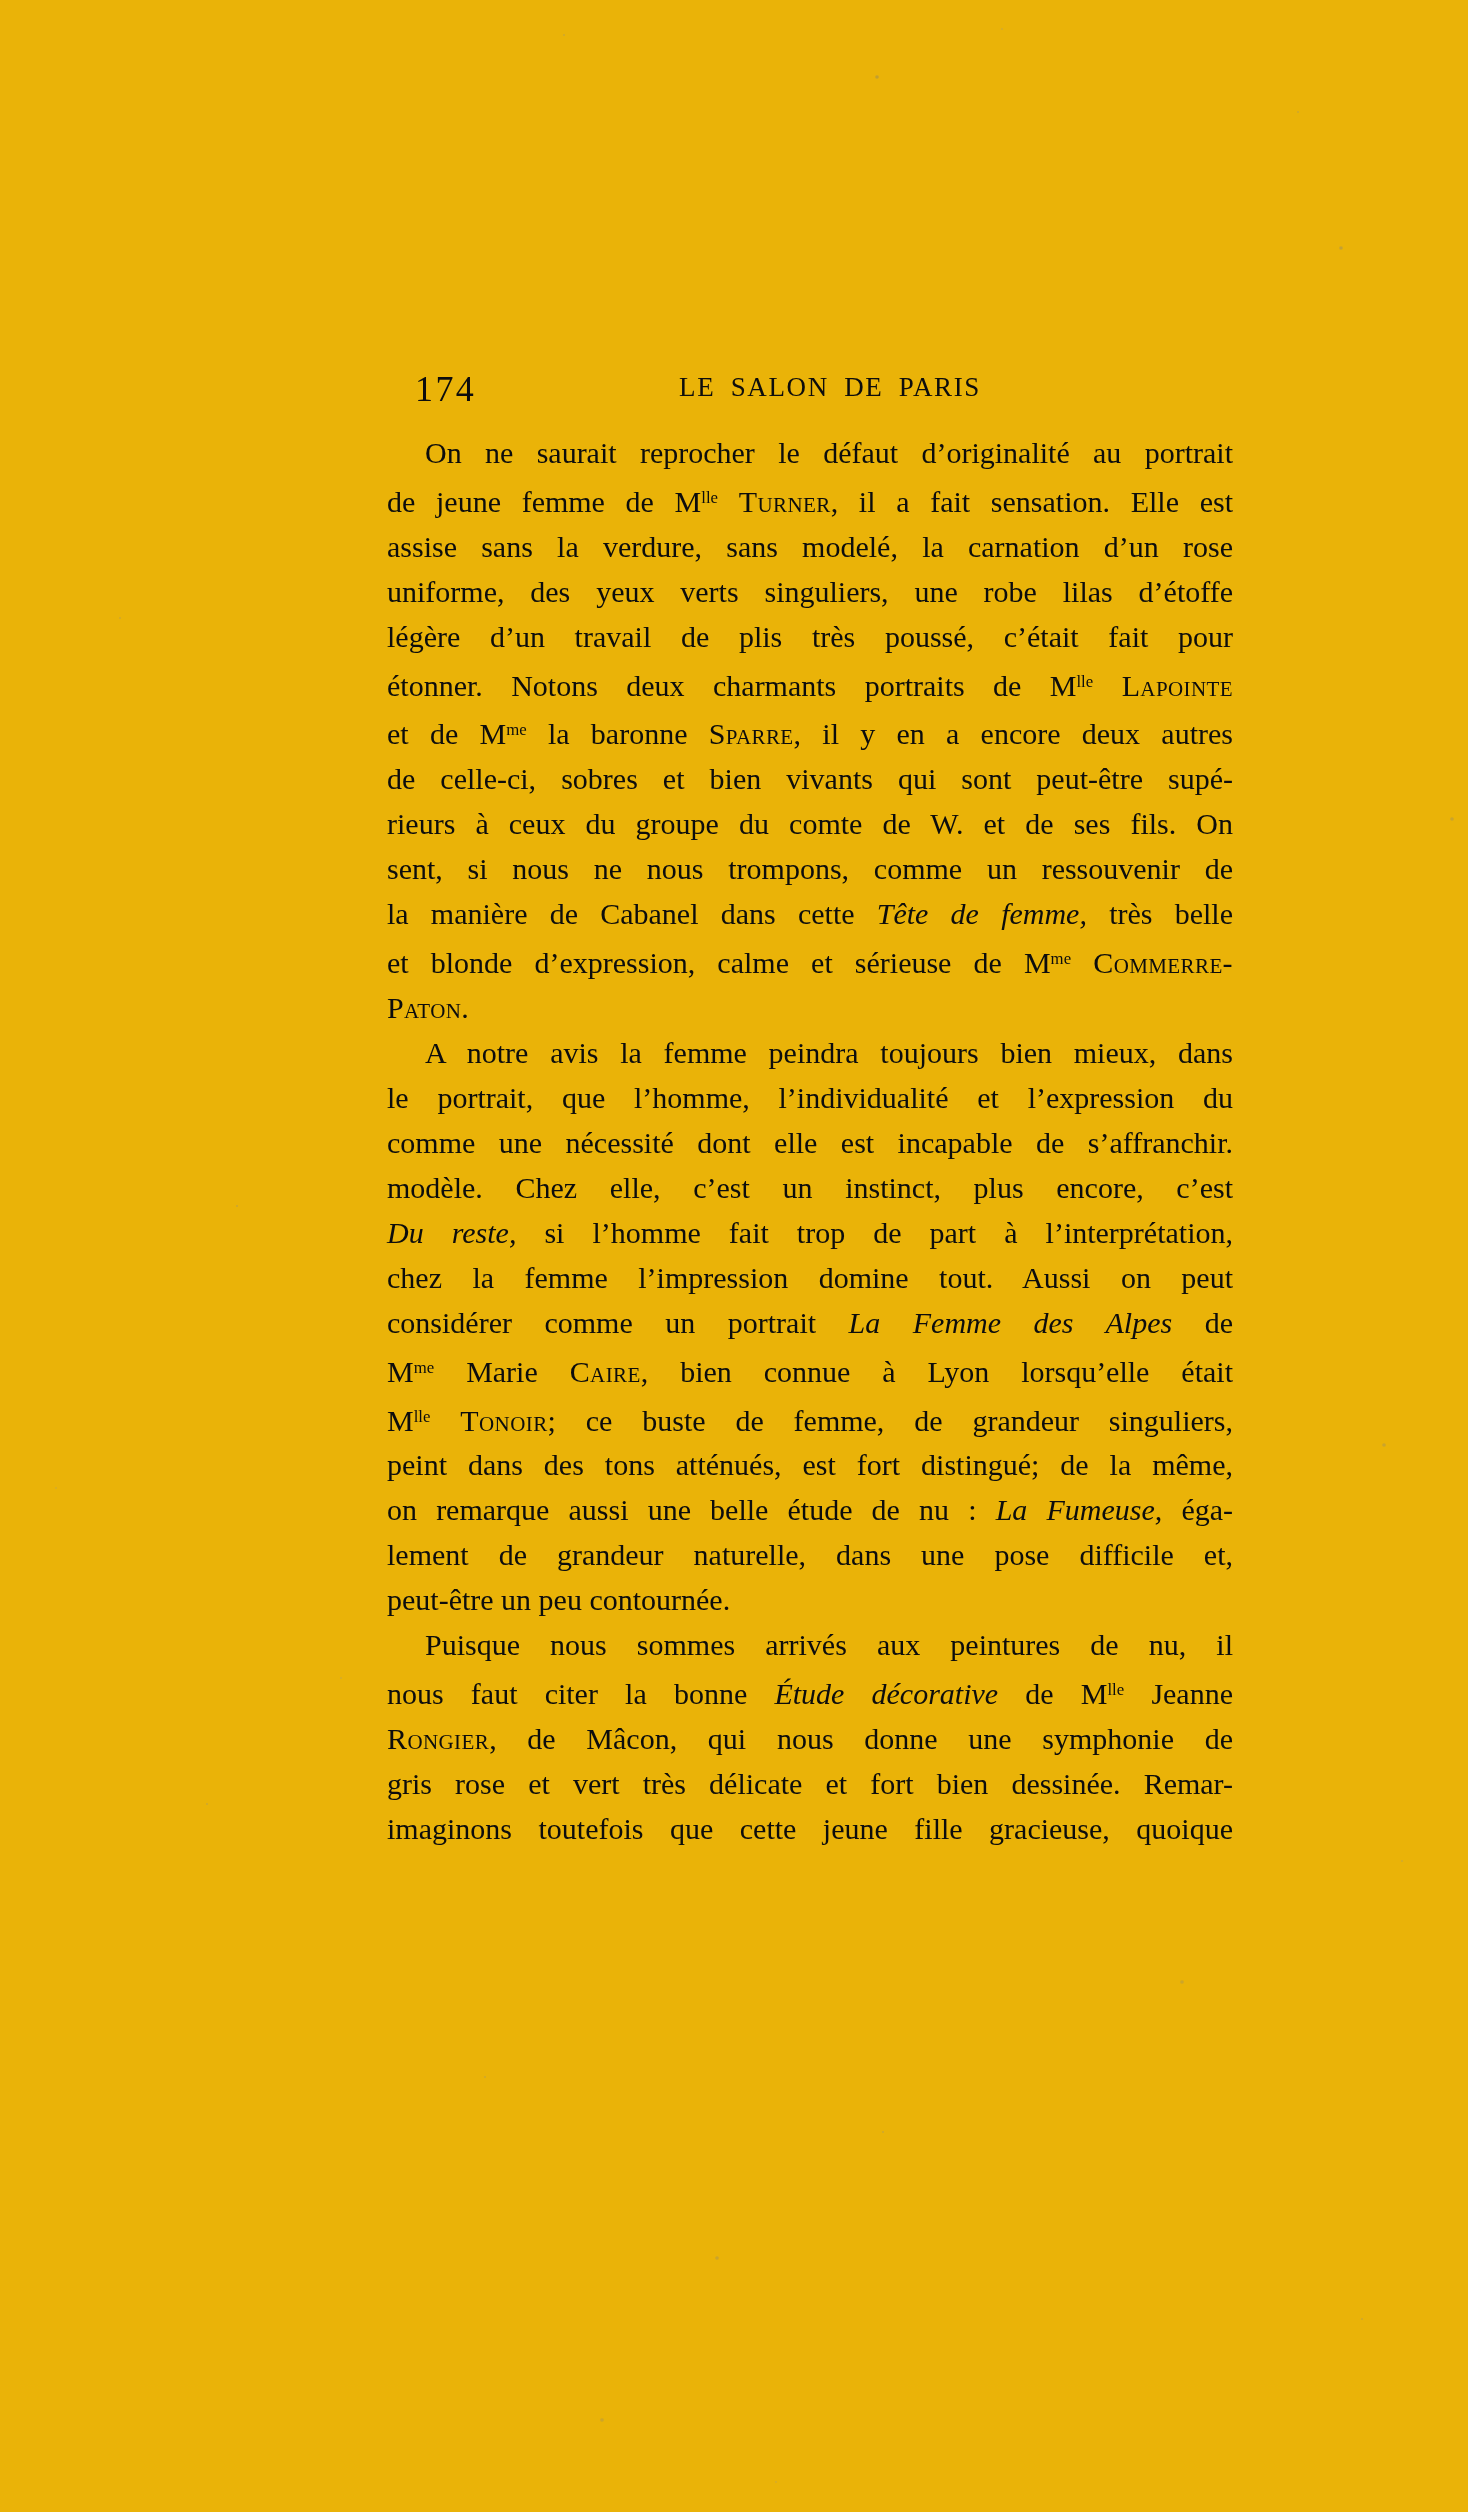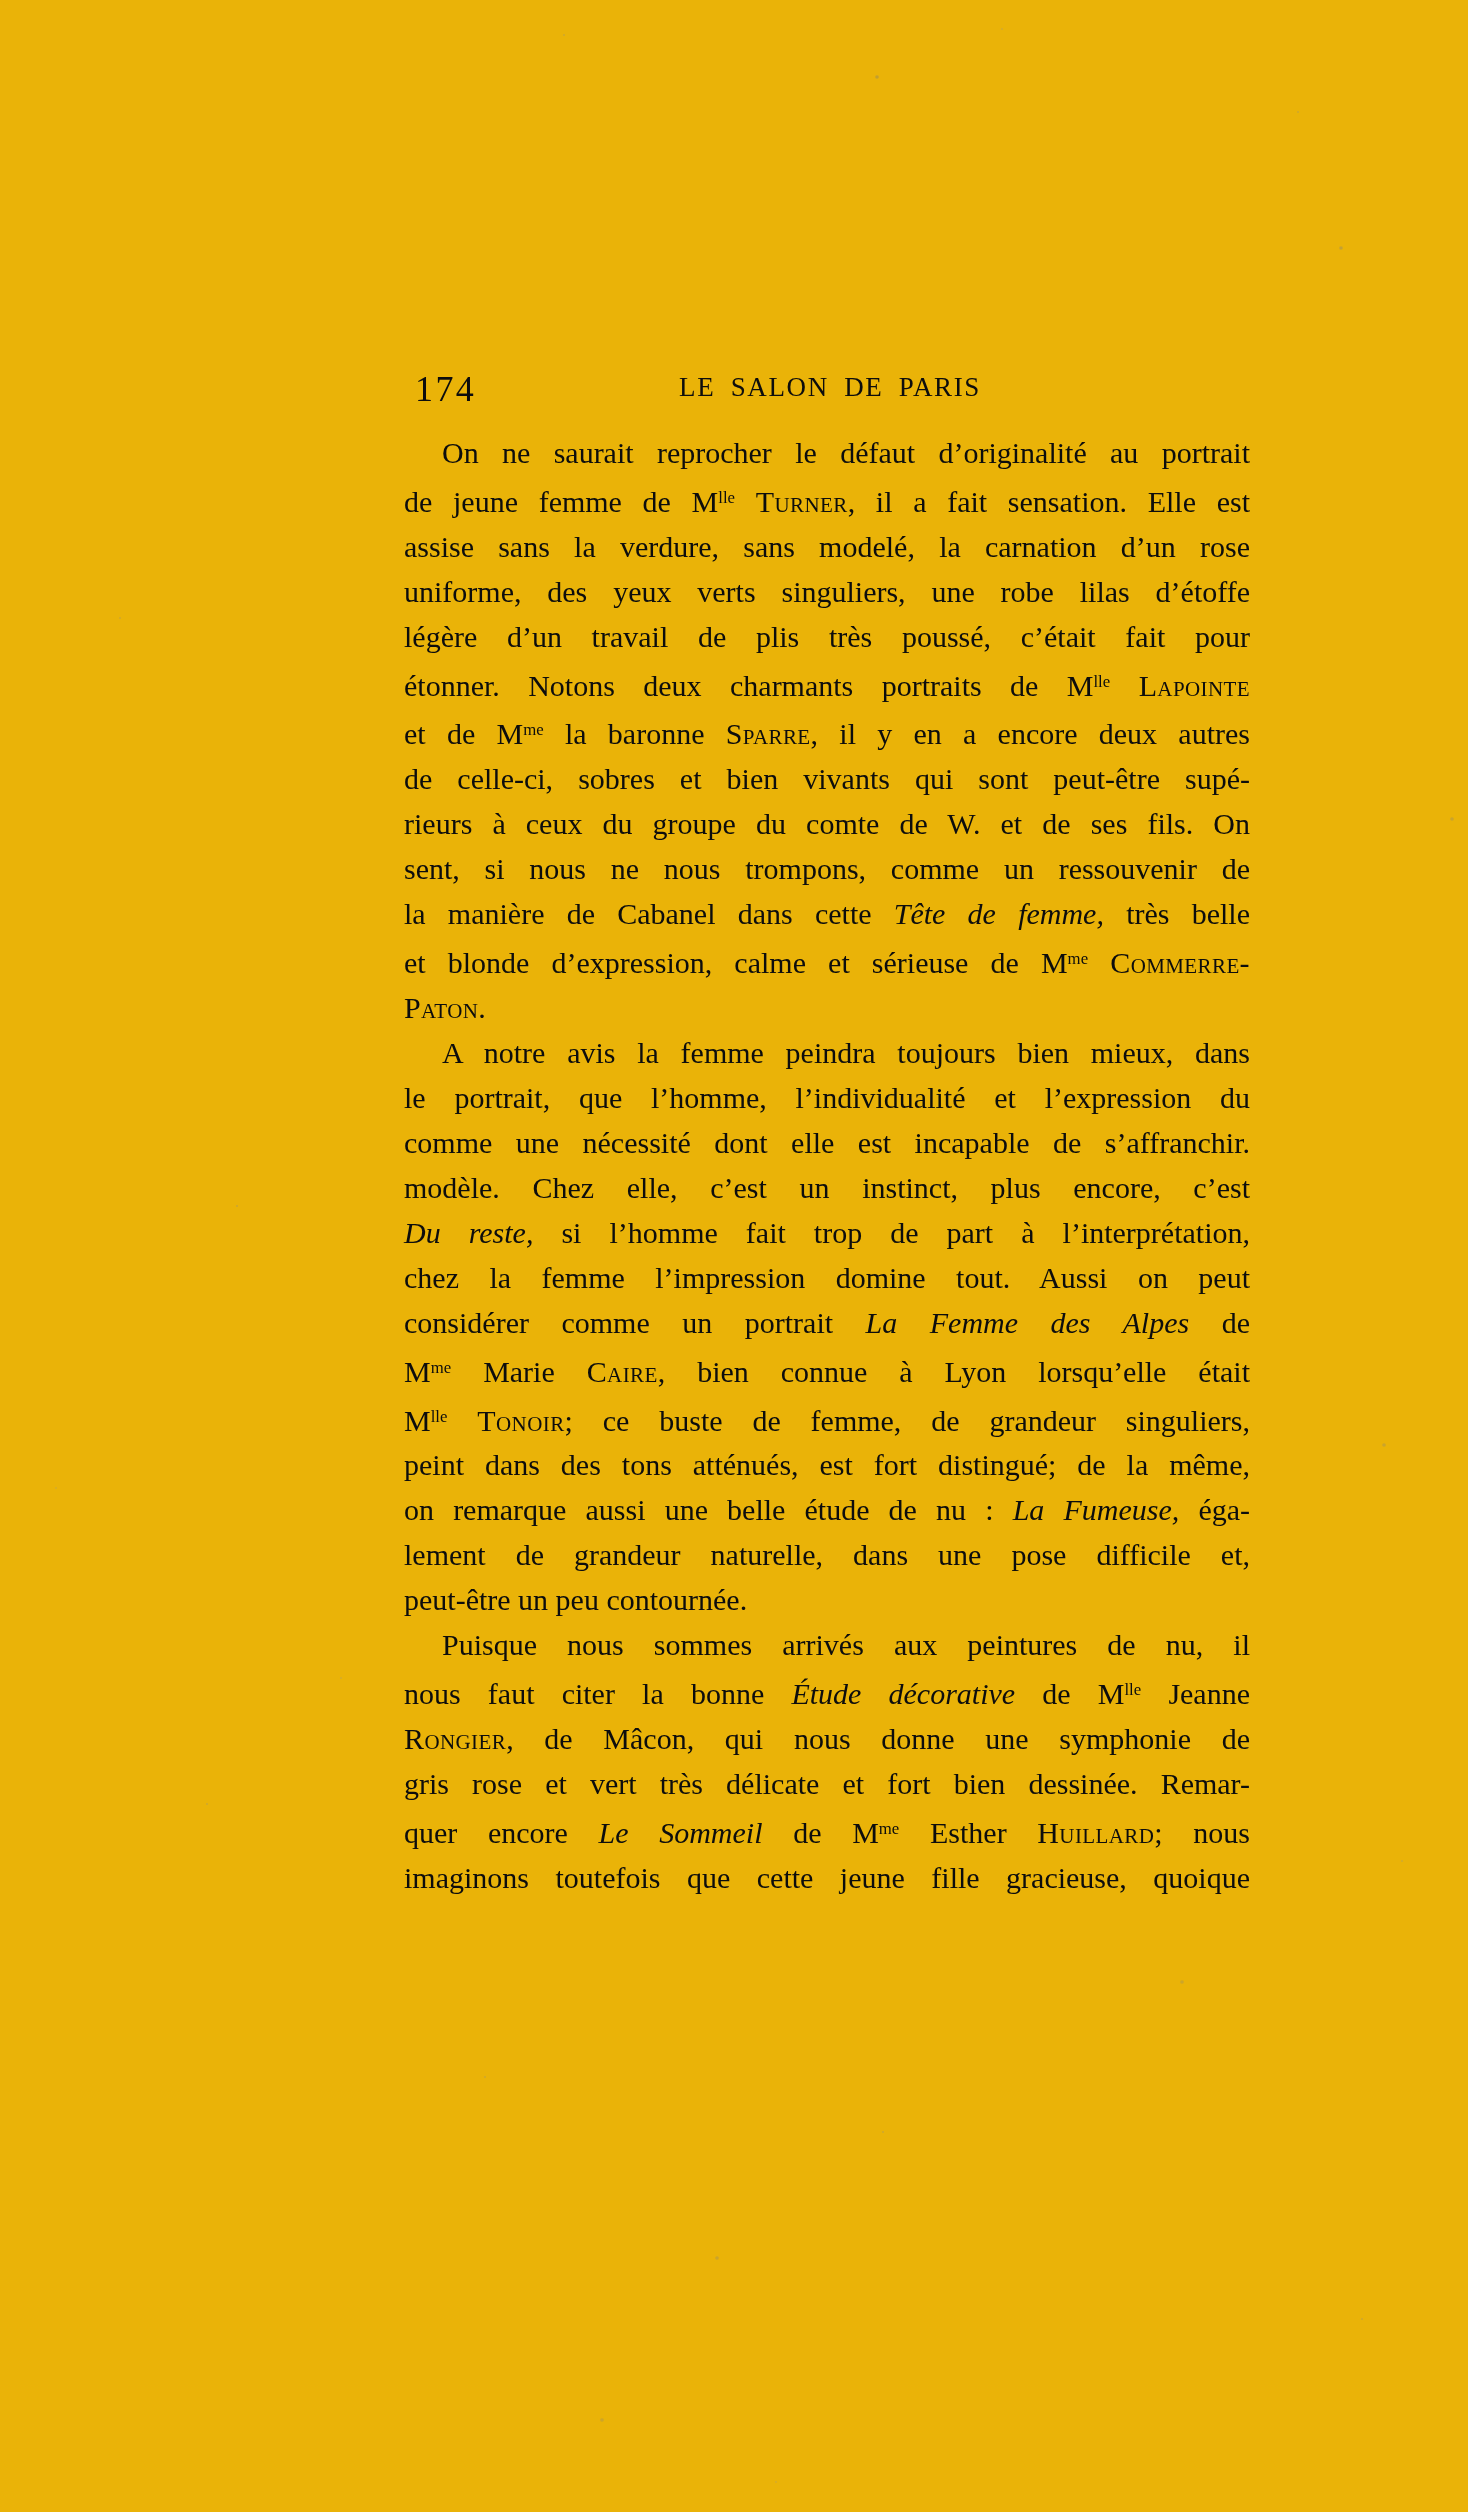--- a/index.html
+++ b/index.html
@@ -22,21 +22,21 @@
   }
   .running-title{
     position:absolute;left:50%;top:3.2px;
     transform:translateX(-50%);
     font-size:27px;line-height:1;
     letter-spacing:1.6px;word-spacing:7.1px;
     white-space:nowrap;
   }
   .body-block{
     position:absolute;
-    top:430px;left:404px;width:846px;
+    top:430px;left:387px;width:846px;
     font-size:30px;line-height:45px;
   }
   .line{
     text-align:justify;
     text-align-last:left;
     white-space:normal;
   }
   .line.full{text-align-last:justify;}
   .line.indent{text-indent:38px;}
   .s-i{font-style:italic;}
@@ -101,17 +101,16 @@
       <div class="line full"><span class="s-n">M</span><span class="s-sup">me</span><span class="s-n"> Marie </span><span class="s-sc">Caire</span><span class="s-n">, bien connue à Lyon lorsqu’elle était</span></div>
       <div class="line full"><span class="s-n">M</span><span class="s-sup">lle</span><span class="s-n"> </span><span class="s-sc">Tonoir</span><span class="s-n">; ce buste de femme, de grandeur singuliers,</span></div>
       <div class="line full"><span class="s-n">peint dans des tons atténués, est fort distingué; de la même,</span></div>
       <div class="line full"><span class="s-n">on remarque aussi une belle étude de nu : </span><span class="s-i">La Fumeuse,</span><span class="s-n"> éga-</span></div>
       <div class="line full"><span class="s-n">lement de grandeur naturelle, dans une pose difficile et,</span></div>
       <div class="line"><span class="s-n">peut-être un peu contournée.</span></div>
       <div class="line full indent"><span class="s-n">Puisque nous sommes arrivés aux peintures de nu, il</span></div>
       <div class="line full"><span class="s-n">nous faut citer la bonne </span><span class="s-i">Étude décorative</span><span class="s-n"> de M</span><span class="s-sup">lle</span><span class="s-n"> Jeanne</span></div>
       <div class="line full"><span class="s-sc">Rongier</span><span class="s-n">, de Mâcon, qui nous donne une symphonie de</span></div>
       <div class="line full"><span class="s-n">gris rose et vert très délicate et fort bien dessinée. Remar-</span></div>
-      <div class="line full"><span class="s-n">quer encore </span><span class="s-i">Le Sommeil</span><span class="s-n"> de M</span><span class="s-sup">me</span><span class="s-n"> Esther </span><span class="s-sc">Huillard</span><span class="s-n">; nous</span></div>
       <div class="line full"><span class="s-n">imaginons toutefois que cette jeune fille gracieuse, quoique</span></div>
     </div>
 </div>
 
 
 </body></html>

